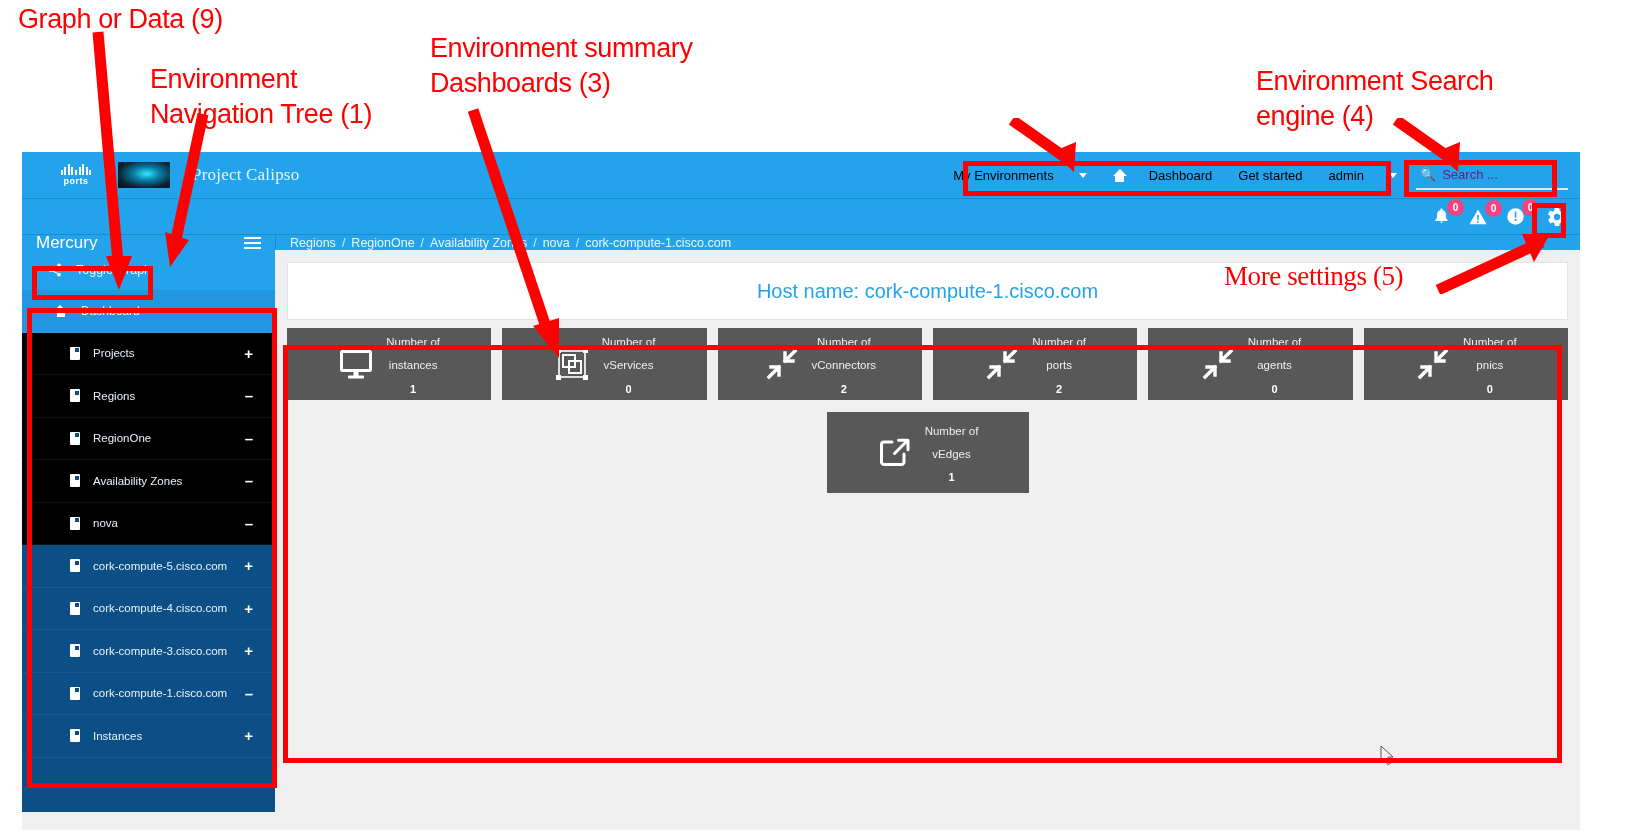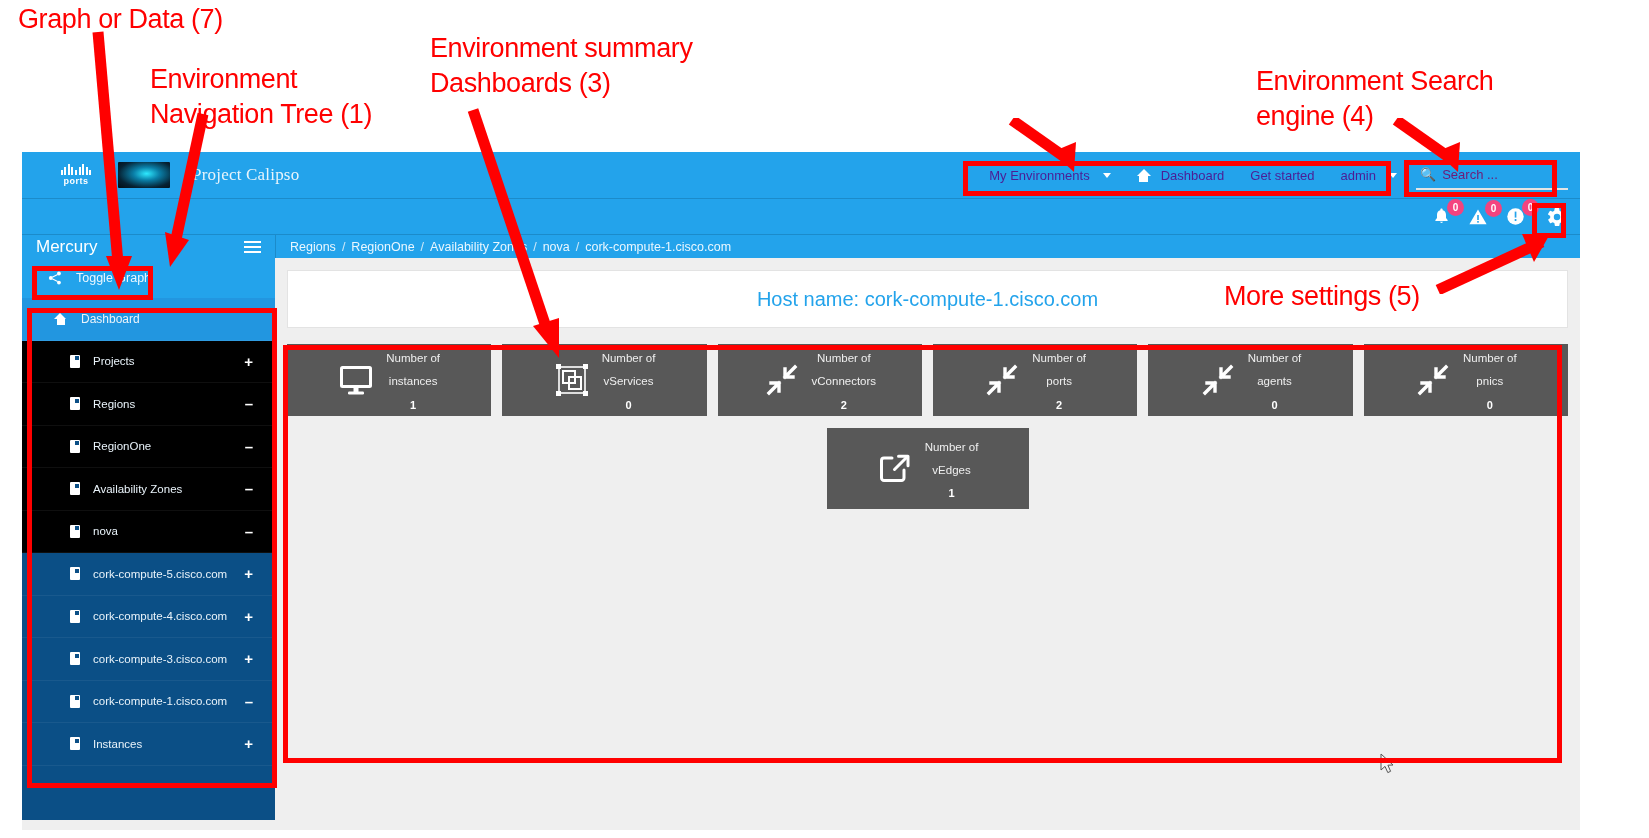--- a/index.html
+++ b/index.html
@@ -79,22 +79,22 @@
     font-size: 17px;
     letter-spacing: 0.2px;
     font-family: Liberation Serif, serif;
   }
 
   .topnav {
     position:absolute; right: 0; top:0; height:46px;
     display:flex; align-items:center; gap: 0px;
   }
   .topnav a {
-    color:#4c1d95; font-size:13px; text-decoration:none;
-    padding: 0 13px; display:flex; align-items:center; gap:10px; height:46px;
+    color:#000000; font-size:13px; text-decoration:none;
+    padding: 0 13px; display:flex; align-items:center; gap:22px; height:46px;
   }
   .caret { display:inline-block; width:0;height:0;border-left:4px solid transparent;border-right:4px solid transparent;border-top:5px solid #fff; margin-left:3px;}
   .home-ico { display:inline-block; width:14px; height:13px; position:relative; }
   .home-ico::before{
     content:""; position:absolute; left:0; top:0;
     border-left:7px solid transparent; border-right:7px solid transparent; border-bottom:7px solid #fff;
   }
   .home-ico::after{
     content:""; position:absolute; left:2.5px; top:6px; width:9px; height:7px; background:#fff;
   }
@@ -119,21 +119,21 @@
   .badge {
     position:absolute; top:-9px; right:-15px;
     width:17px;height:17px;border-radius:50%;
     background:#f4437f; color:#fff; font-size:10px;
     display:flex;align-items:center;justify-content:center;
     font-weight:bold;
   }
   .gear-btn { width:26px;height:26px; margin-right:6px; display:flex;align-items:center;justify-content:center; color:#fff; }
 
   
-  .midrow { display:flex; height: 24px; }
+  .midrow { display:flex; height: 16px; }
   .side-head {
     width: 253px; background:#23a3eb; color:#fff;
     display:flex; align-items:center; justify-content:space-between;
     padding: 0 14px 0 14px;
     border-top:1px solid #1b8bca;
   }
   .side-head .env-name { font-size:17px; }
   .hamb { display:flex; flex-direction:column; gap:3px; }
   .hamb i { display:block; width:17px; height:2px; background:#fff; }
   .crumbbar {
@@ -173,21 +173,21 @@
   .home-ico-s::before{content:"";position:absolute;left:0;top:0;border-left:6.5px solid transparent;border-right:6.5px solid transparent;border-bottom:6px solid #fff;}
   .home-ico-s::after{content:"";position:absolute;left:2.5px;top:5px;width:8px;height:7px;background:#fff;}
 
   
   .content { flex:1; background:#efefef; padding: 12px 12px 0 12px; position:relative;}
   .hostcard {
     background:#fff; height:58px; display:flex; align-items:center; justify-content:center;
     border:1px solid #e3e3e3;
   }
   .hostcard span { color:#23a3eb; font-size:20px; }
-  .tiles-area { margin-top: 16px; }
+  .tiles-area { margin-top: 8px; }
   .tiles-row { display:flex; gap:11px; }
   .tile {
     background:#585858; color:#fff;
     height:72px; flex:1;
     display:flex; align-items:center; justify-content:center; gap:12px;
     padding: 0 6px;
   }
   .tile-ico { width:36px; height:36px; flex:0 0 auto; display:flex; align-items:center; justify-content:center;}
   .tile-txt { text-align:center; line-height:1.45; }
   .tile-txt .l1 { font-size:11.5px; color:#efefef; }
@@ -531,22 +531,22 @@
   <svg class="anno-arrow" style="left:1392px; top:118px;" width="90" height="58" viewBox="0 0 90 58">
     <path d="M4 2 L58 40" stroke="#ff0000" stroke-width="11" fill="none"></path>
     <path d="M44 34 L68 24 L66 54 Z" fill="#ff0000"></path>
   </svg>
 
   <svg class="anno-arrow" style="left:1430px; top:232px;" width="130" height="62" viewBox="0 0 130 62">
     <path d="M8 58 L112 10" stroke="#ff0000" stroke-width="11" fill="none"></path>
     <path d="M92 2 L120 2 L104 30 Z" fill="#ff0000"></path>
   </svg>
 
-  <div class="anno-text" style="left:18px; top:2px;">Graph or Data (7)</div>
+  <div class="anno-text" style="left:18px; top:2px;">Graph or Data (9)</div>
   <div class="anno-text" style="left:150px; top:62px;">Environment
 Navigation Tree (1)</div>
   <div class="anno-text" style="left:430px; top:31px;">Environment summary
 Dashboards (3)</div>
   <div class="anno-text" style="left:1256px; top:64px;">Environment Search
 engine (4)</div>
-  <div class="anno-text" style="left:1224px; top:279px;">More settings (5)</div>
+  <div class="anno-text" style="left:1224px; top:259px;font-family:Liberation Serif, serif;">More settings (5)</div>
 
 </div>
 
 </body></html>

